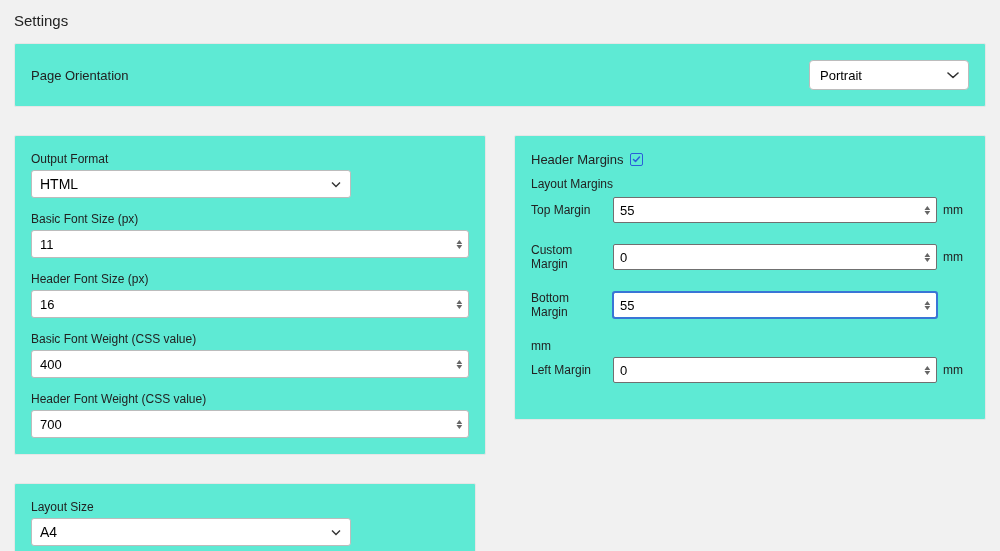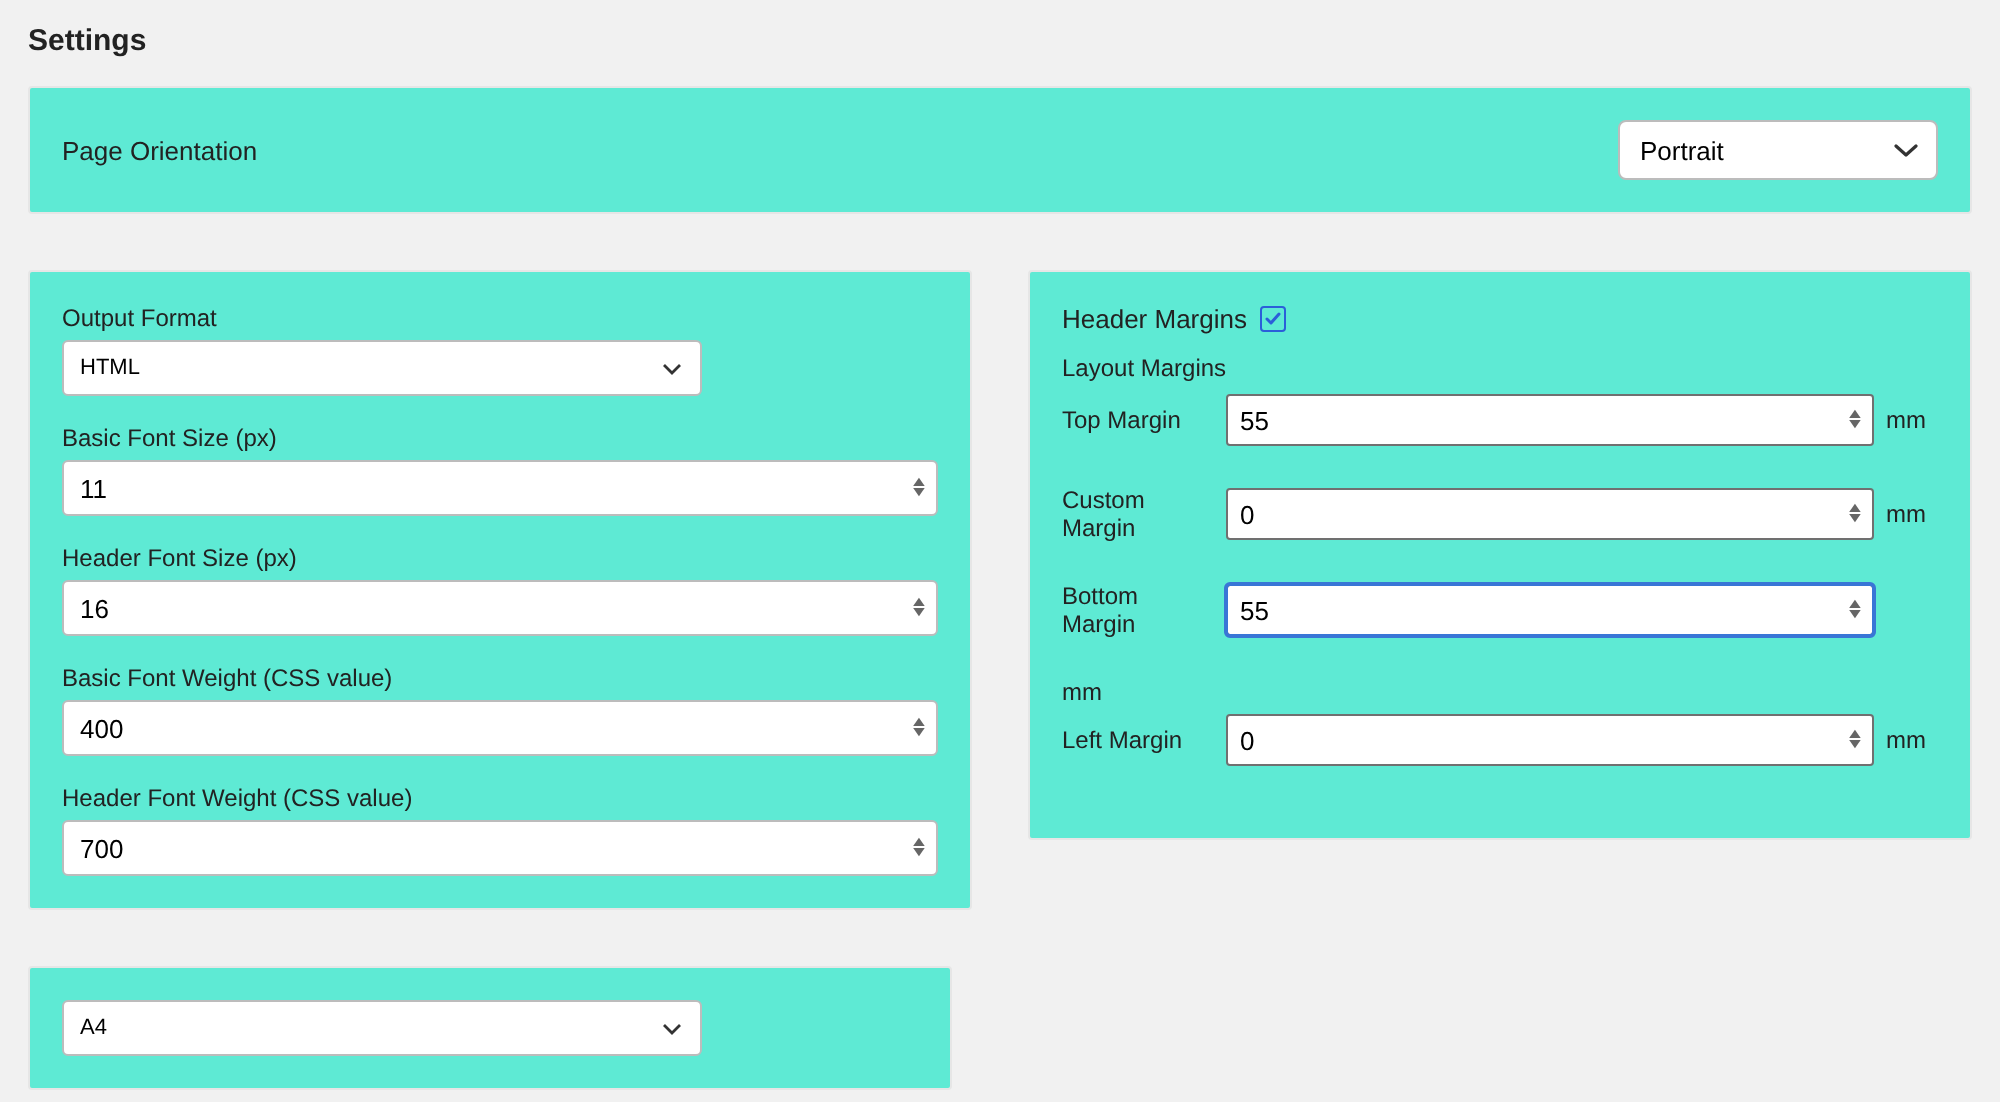--- a/index.html
+++ b/index.html
@@ -8,21 +8,21 @@
     font-family: -apple-system, BlinkMacSystemFont, "Segoe UI", Arial, sans-serif;
     font-size: 13px;
     color: #222;
     width: 1000px;
     height: 551px;
     overflow: hidden;
     padding: 12px 14px;
   }
   .page-title {
     font-size: 15px;
-    font-weight: 700;
+    font-weight: 400;
     margin-bottom: 14px;
   }
   .card {
     background: #5eead4;
     border: 1px solid #e6e6e6;
     border-radius: 2px;
     padding: 16px;
   }
   .card-orientation {
     display: flex;
@@ -68,21 +68,21 @@
     font-size: 12px;
     margin-bottom: 4px;
     color: #222;
   }
   .wide-select {
     width: 320px;
     height: 28px;
     border: 1px solid #bcbcbc;
     border-radius: 3px;
     padding: 0 28px 0 8px;
-    font-size: 11px;
+    font-size: 14px;
     background: #fff;
     appearance: none;
     -webkit-appearance: none;
   }
   .number-input {
     width: 100%;
     height: 28px;
     border: 1px solid #bcbcbc;
     border-radius: 3px;
     padding: 0 22px 0 8px;
@@ -242,20 +242,21 @@
           <div class="spinner">
               <span>▲</span>
               <span>▼</span>
             </div>
         </div>
       </div>
     </div>
 
     <div class="card layout-size-card">
       <div class="field" style="margin-bottom:0;">
+        <div class="field-label">Layout Size</div>
         <div class="select-wrap">
           <input class="wide-select" readonly="" value="A4" style="">
           <span class="select-chevron">
             <svg width="10" height="7" viewBox="0 0 10 7">
                 <path d="M1 1 L5 5 L9 1" stroke="#333" stroke-width="1.4" fill="none"></path>
               </svg>
           </span>
         </div>
       </div>
     </div>

